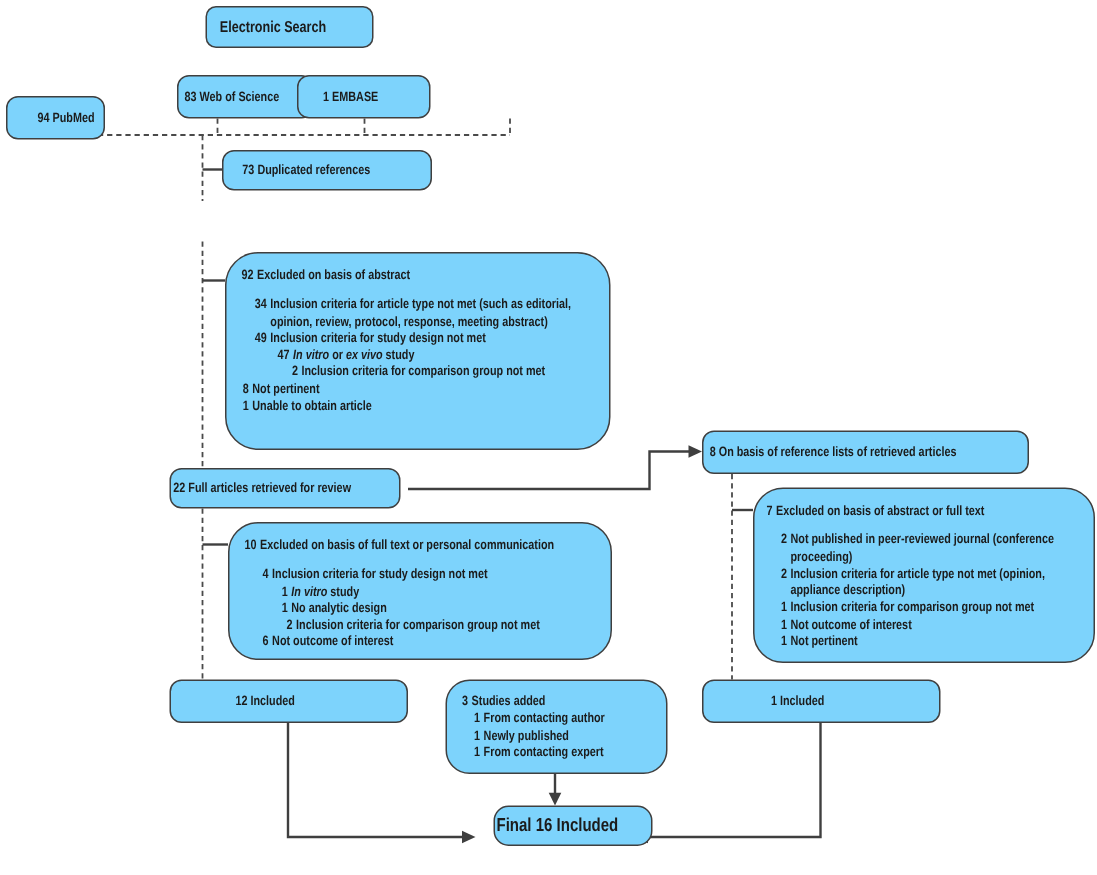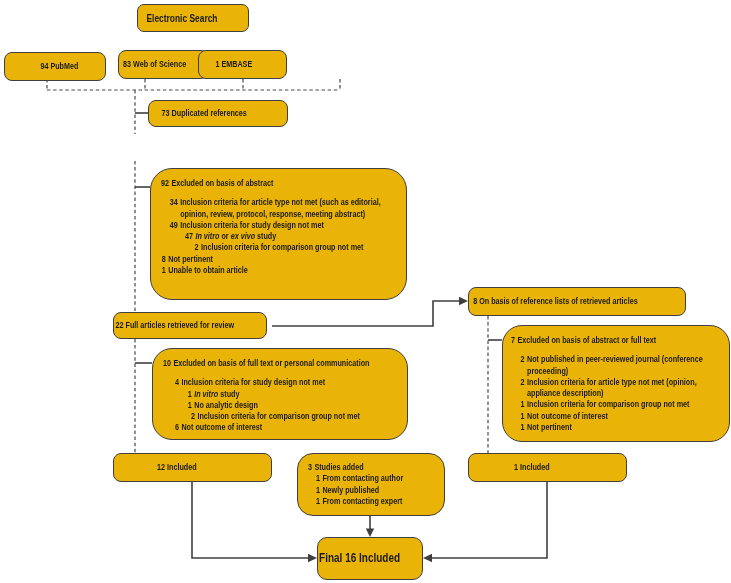--- a/index.html
+++ b/index.html
@@ -3,21 +3,21 @@
 <meta charset="utf-8">
 <style>
   html,body{margin:0;padding:0;background:#ffffff;}
   #canvas{
     position:relative;width:731px;height:583px;background:#ffffff;
     font-family:"Liberation Sans","DejaVu Sans",sans-serif;
     font-weight:700;color:#1b1b1b;overflow:hidden;
   }
   #wires{position:absolute;left:0;top:0;width:731px;height:583px;}
   .box{
-    position:absolute;box-sizing:border-box;background:#eab308;
+    position:absolute;box-sizing:border-box;background:#7dd3fc;
     border:1.5px solid #3f3f3f;border-radius:8px;
   }
   .center{display:flex;align-items:center;justify-content:center;}
   .center .cond{text-align:center;white-space:nowrap;}
   .cond{width:125%;transform:scaleX(0.8);transform-origin:0 50%;}
   .content .cond{transform-origin:0 0;}
   .lbl{font-size:9px;line-height:10.5px;}
   .lbl-lg{font-size:10.5px;}
   .lbl-xl{font-size:12.5px;}
   .content{border-radius:22px;padding:9px 8px 18px 10px;}
@@ -60,21 +60,21 @@
       <polygon points="317,558 308,553.8 308,562.2"></polygon>
       <polygon points="423,558 432,553.8 432,562.2"></polygon>
       <polygon points="370,537 365.8,528.5 374.2,528.5"></polygon>
     </g>
   </svg>
 
   <div class="box center" style="left:137px;top:4px;width:112px;height:28px;border-radius:7px;">
     <div class="cond lbl lbl-lg">Electronic Search</div>
   </div>
 
-  <div class="box center" style="left:4px;top:52px;width:102px;height:29px;padding-left:24px;">
+  <div class="box center" style="left:4px;top:64px;width:66px;height:29px;padding-left:24px;">
     <div class="cond lbl">94 PubMed</div>
   </div>
   <div class="box center" style="left:99px;top:50px;width:91px;height:29px;margin-left:19px;">
     <div class="cond lbl">83 Web of Science</div>
   </div>
   <div class="box center" style="left:198px;top:50px;width:89px;height:29px;justify-content:center;">
     <div class="cond lbl">1 EMBASE</div>
   </div>
 
   <div class="box center" style="left:148px;top:100px;width:140px;height:27px;">
@@ -212,17 +212,17 @@
             <span class="txt">From contacting expert</span>
           </div>
         </div>
     </div>
   </div>
 
   <div class="box center" style="left:468px;top:453px;width:159px;height:29px;">
     <div class="cond lbl">1 Included</div>
   </div>
 
-  <div class="box center" style="left:317px;top:537px;width:106px;height:43px;border-radius:10px;justify-content:flex-end;">
+  <div class="box center" style="left:329px;top:537px;width:106px;height:27px;border-radius:10px;justify-content:flex-end;">
     <div class="cond lbl lbl-xl">Final 16 Included</div>
   </div>
 
 </div>
 
 </body></html>

